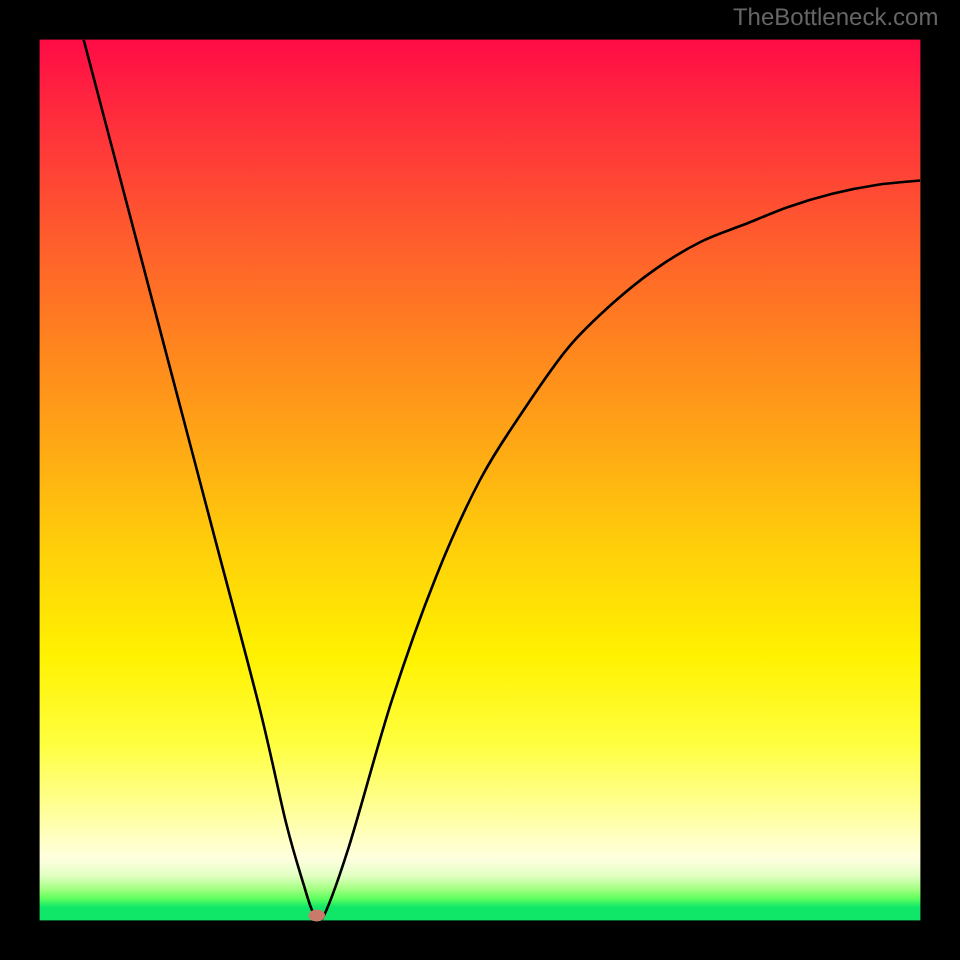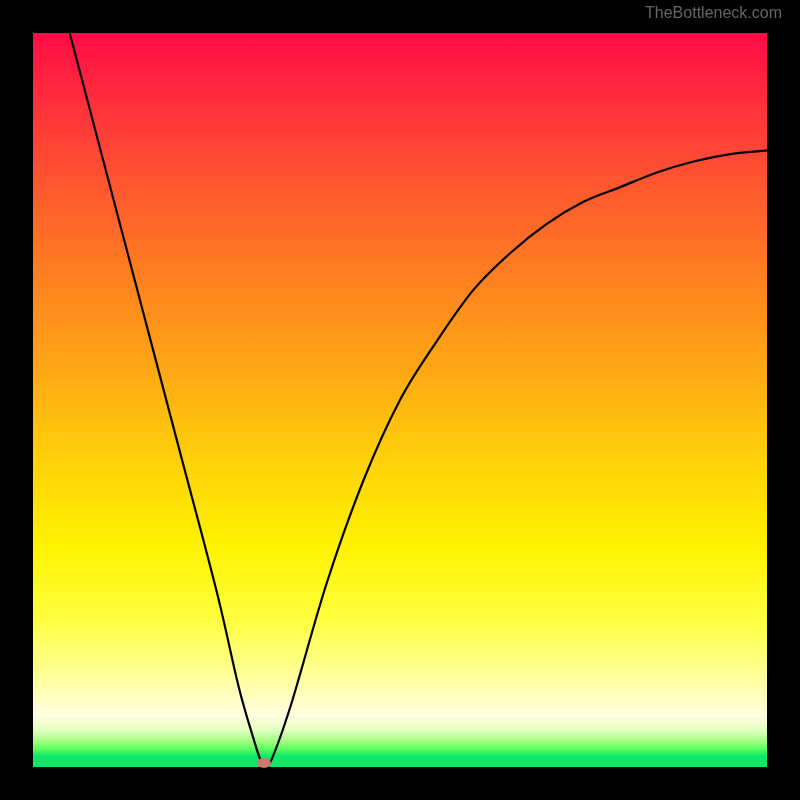--- a/index.html
+++ b/index.html
@@ -9,21 +9,21 @@
       background: #000;
       position: relative;
       overflow: hidden;
       font-family: Arial, sans-serif;
     }
     .watermark {
       position: absolute;
       top: 4px;
       right: 18px;
       color: #666;
-      font-size: 16px;
+      font-size: 20px;
       font-weight: normal;
       z-index: 10;
     }
     .plot-area {
       position: absolute;
       left: 33px;
       top: 33px;
       width: 734px;
       height: 734px;
       background: linear-gradient(to bottom,

